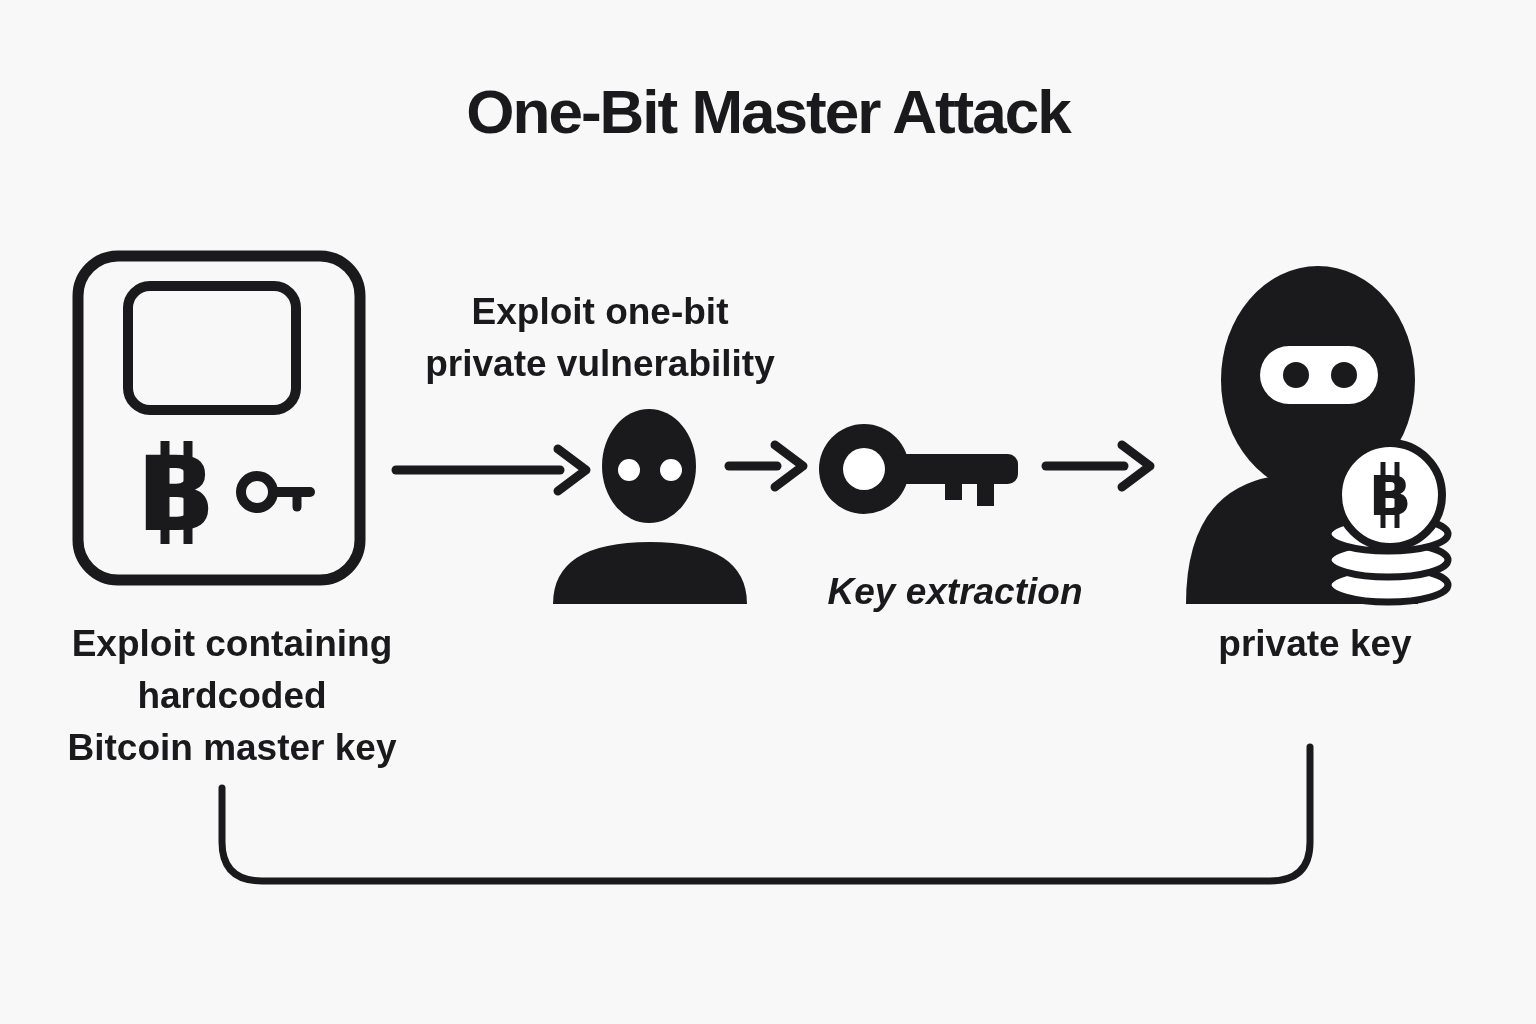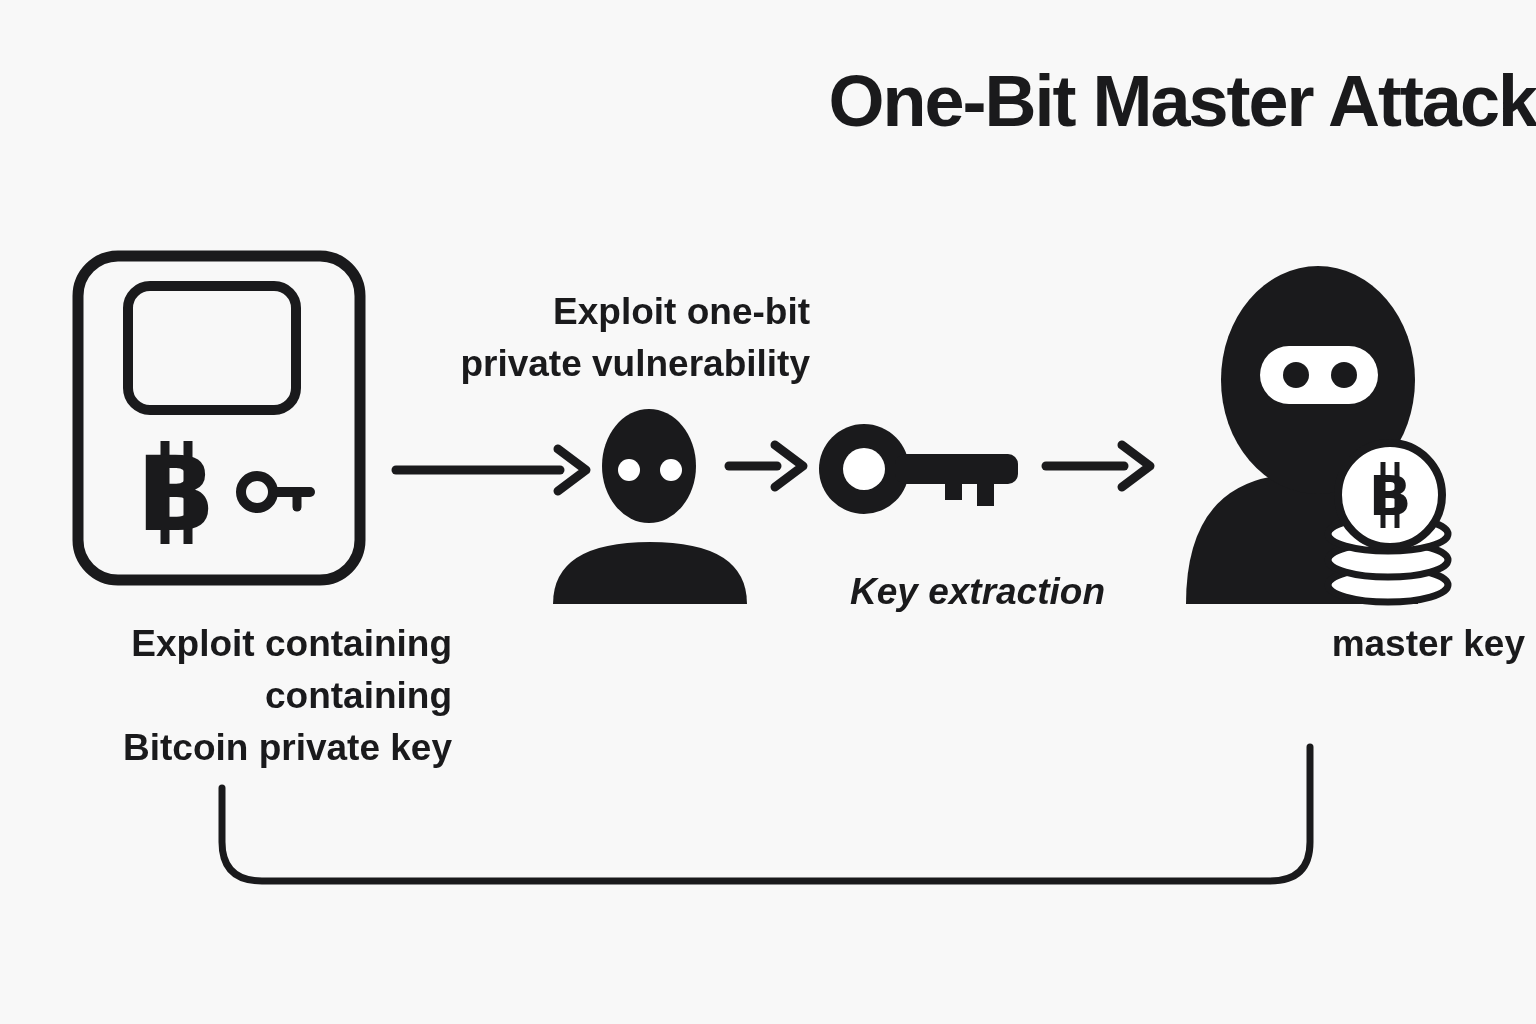--- a/index.html
+++ b/index.html
@@ -10,28 +10,28 @@
   *{box-sizing:border-box;}
   html,body{margin:0;padding:0;}
   body{
     width:1536px;height:1024px;
     background:var(--background);
     font-family:"Liberation Sans","DejaVu Sans",sans-serif;
     color:var(--ink);
   }
   .stage{position:relative;width:1536px;height:1024px;overflow:hidden;}
   .title{
-    position:absolute;top:60px;left:0;width:1536px;
-    margin:0;text-align:right;
-    font-size:72px;font-weight:800;letter-spacing:-2px;
+    position:absolute;top:76px;left:0;width:1536px;
+    margin:0;text-align:center;
+    font-size:62px;font-weight:800;letter-spacing:-2px;
   }
   .label{
     position:absolute;
     font-size:37px;font-weight:700;
-    text-align:right;line-height:52px;
+    text-align:center;line-height:52px;
   }
   .label span{display:block;}
   .label-device{left:12px;top:618px;width:440px;}
   .label-exploit{left:390px;top:286px;width:420px;}
   .label-key{left:805px;top:566px;width:300px;font-style:italic;}
   .label-compromised{left:1105px;top:618px;width:420px;}
   svg.layer{position:absolute;left:0;top:0;width:1536px;height:1024px;}
   .f-ink{fill:var(--ink);stroke:none;}
   .s-ink{stroke:var(--ink);fill:none;}
   .f-paper{fill:var(--paper);stroke:none;}
@@ -113,30 +113,30 @@
           <text class="b-glyph" x="1390" y="515" font-size="56">B</text>
         </g>
       </g>
     </g>
 
     <path class="s-ink" stroke-width="7" stroke-linecap="round" stroke-linejoin="round" d="M 222 788 L 222 842 Q 222 881 262 881 L 1270 881 Q 1310 881 1310 842 L 1310 747"></path>
   </svg>
 
   <div class="label label-device">
     <span>Exploit containing</span>
-    <span>containing</span>
-    <span>Bitcoin private key</span>
+    <span>hardcoded</span>
+    <span>Bitcoin master key</span>
   </div>
 
   <div class="label label-exploit">
     <span>Exploit one-bit</span>
     <span>private vulnerability</span>
   </div>
 
   <div class="label label-key">
     <span>Key extraction</span>
   </div>
 
   <div class="label label-compromised">
-    <span>master key</span>
+    <span>private key</span>
   </div>
 
 </div>
 
 </body></html>

